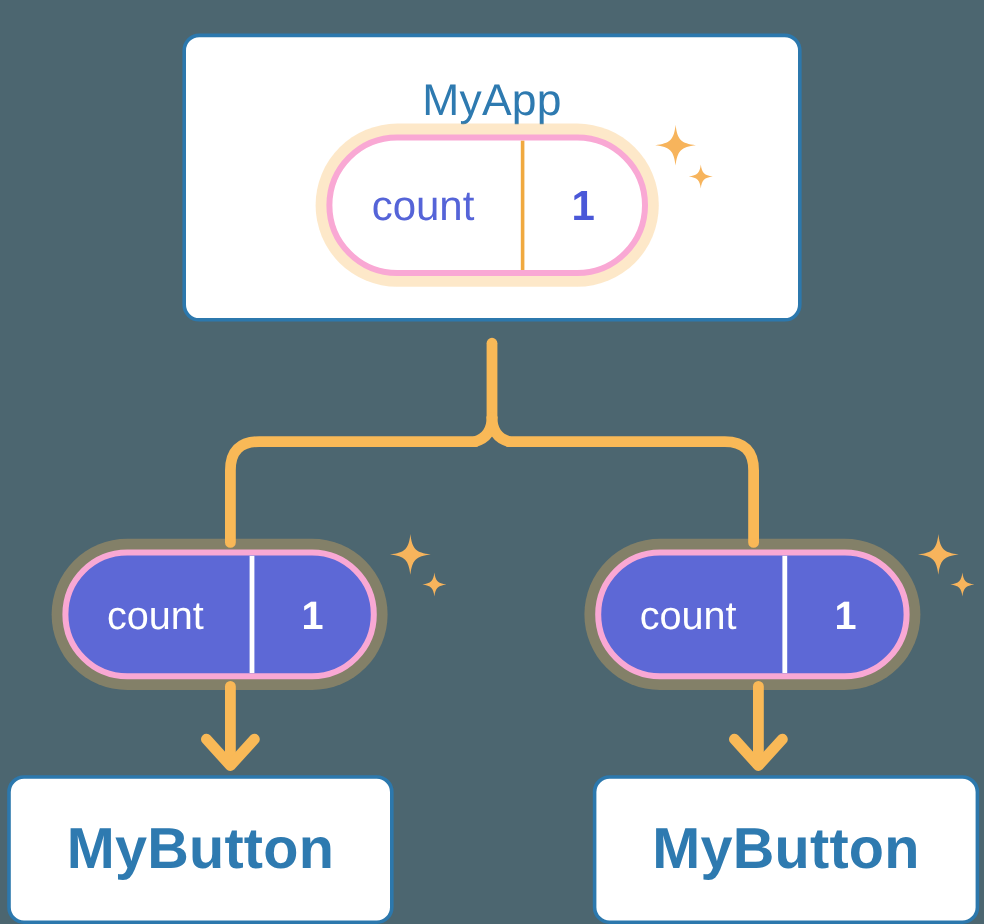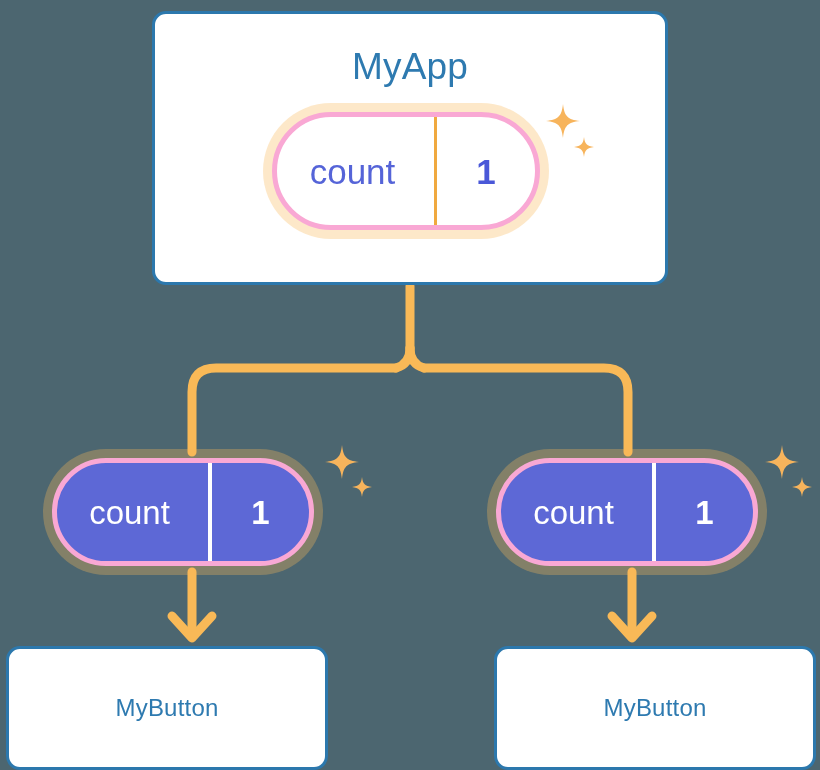--- a/index.html
+++ b/index.html
@@ -39,23 +39,23 @@
     background: #ffffff;
     border: 3px solid #2c78ad;
     border-radius: 14px;
     box-sizing: border-box;
     z-index: 3;
   }
 
   
   #app-card {
     left: 152px;
-    top: 11px;
+    top: 28px;
     width: 516px;
-    height: 274px;
+    height: 240px;
   }
 
   .card-title {
     text-align: center;
     color: #2e7ab0;
     font-size: 37px;
     font-weight: 500;
     letter-spacing: 0.2px;
     line-height: 1;
     white-space: nowrap;
@@ -69,21 +69,22 @@
   .leaf-card {
     height: 124px;
     display: flex;
     align-items: center;
     justify-content: center;
   }
   #button-card-left  { left: 6px;   top: 646px; width: 322px; }
   #button-card-right { left: 494px; top: 646px; width: 322px; }
 
   .leaf-card .card-title {
-    font-size: 24px;
+    font-size: 48px;
+    font-weight: bold;
   }
 
   
   .pill-wrap {
     position: absolute;
     z-index: 4;
   }
 
   .pill {
     position: relative;

